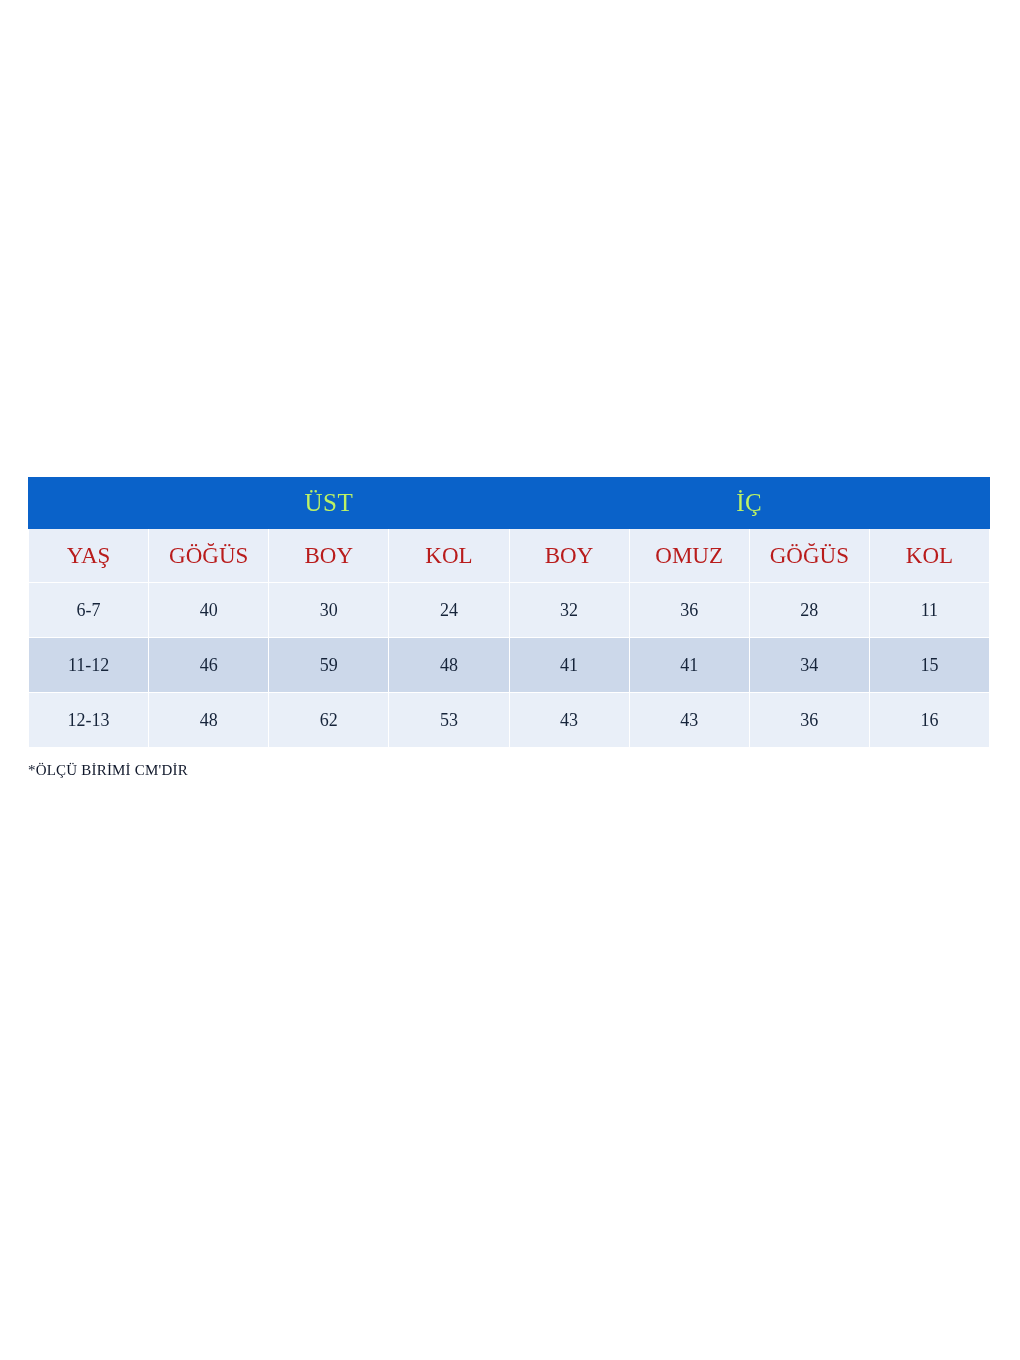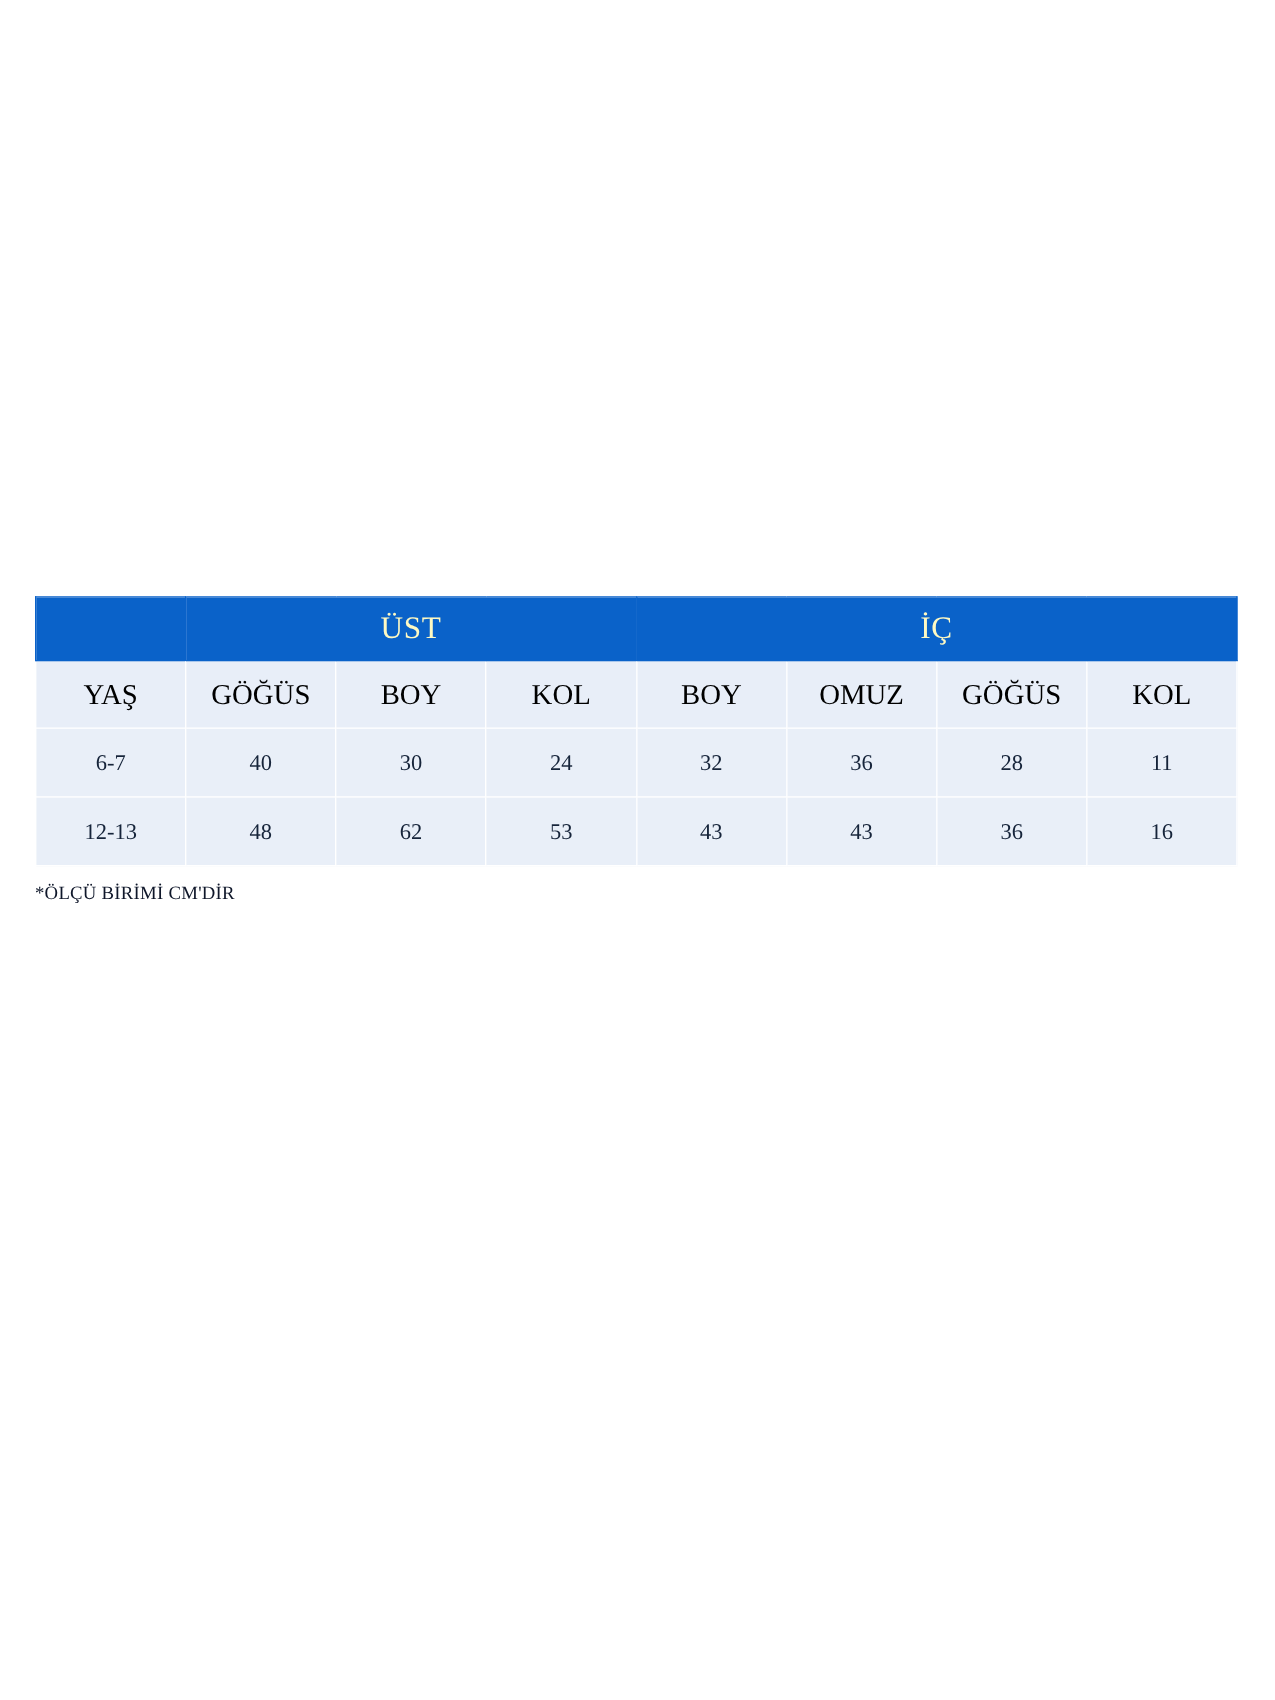--- a/index.html
+++ b/index.html
@@ -33,36 +33,36 @@
     border: 1px solid #ffffff;
     text-align: center;
     vertical-align: middle;
     font-weight: normal;
     color: #13233c;
   }
 
   
   tr.group-row td {
     background: #0a62c9;
-    color: #fef9c3;
+    color: #bef264;
     height: 48px;
     font-size: 25px;
     letter-spacing: 0.5px;
     border: 1px solid #0a62c9;
   }
   tr.group-row td.blank-cell {
     background: #0a62c9;
   }
 
   
   tr.head-row td {
     background: #e8eef8;
     height: 51px;
     font-size: 23px;
-    color: #000000;
+    color: #b91c1c;
     border: 1px solid #ffffff;
   }
 
   
   tr.data-row td {
     height: 52px;
     font-size: 18px;
     color: #16243a;
   }
   tr.data-row.odd td {
@@ -120,20 +120,30 @@
         <td class="c2">30</td>
         <td class="c3">24</td>
         <td class="c4">32</td>
         <td class="c5">36</td>
         <td class="c6">28</td>
         <td class="c7">11</td>
       </tr>
 
 
 
+      <tr class="data-row even">
+        <td class="c0">11-12</td>
+        <td class="c1">46</td>
+        <td class="c2">59</td>
+        <td class="c3">48</td>
+        <td class="c4">41</td>
+        <td class="c5">41</td>
+        <td class="c6">34</td>
+        <td class="c7">15</td>
+      </tr>
 
       <tr class="data-row odd">
         <td class="c0">12-13</td>
         <td class="c1">48</td>
         <td class="c2">62</td>
         <td class="c3">53</td>
         <td class="c4">43</td>
         <td class="c5">43</td>
         <td class="c6">36</td>
         <td class="c7">16</td>

